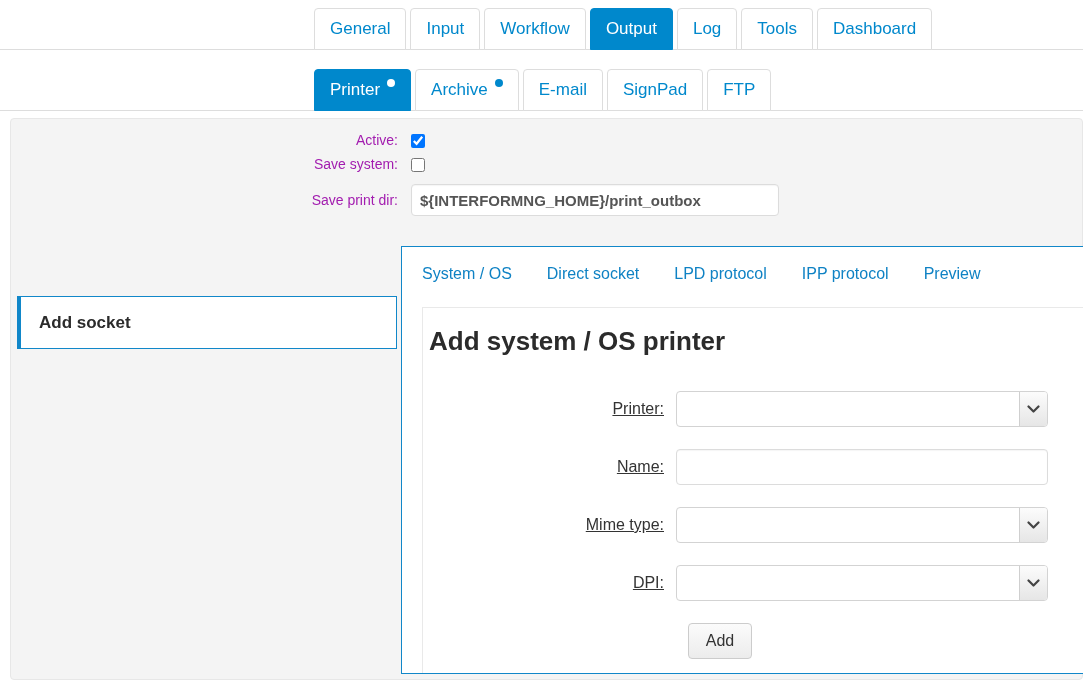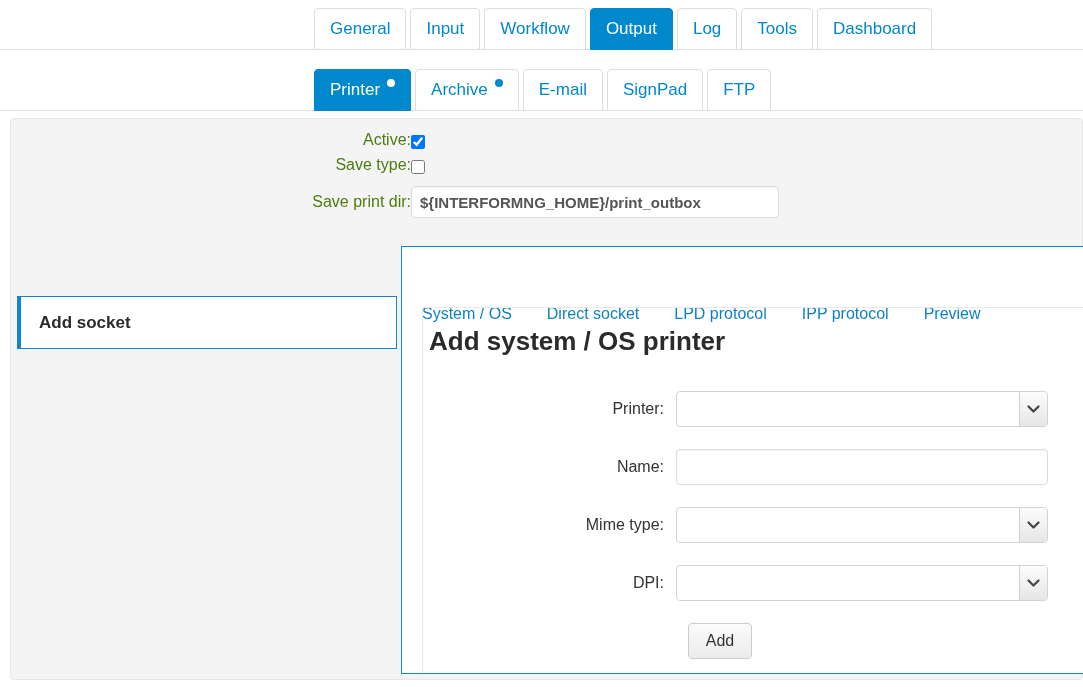--- a/index.html
+++ b/index.html
@@ -89,22 +89,23 @@
     width: 800px;
   }
   .frow {
     display: flex;
     align-items: center;
     margin-bottom: 7px;
   }
   .flabel {
     width: 400px;
     text-align: right;
-    font-size: 16px;
-    color: #4d7c0f;
+    padding-right: 13px;
+    font-size: 14px;
+    color: #a21caf;
     box-sizing: border-box;
   }
   .fctl { flex: 1; }
 
   input[type="checkbox"] {
     width: 14px;
     height: 14px;
     margin: 0;
     vertical-align: middle;
     cursor: pointer;
@@ -158,21 +159,20 @@
     box-sizing: border-box;
     background: #ffffff;
     border: 1px solid #1187c9;
   }
   #printer-type-tabs {
     position: absolute;
     left: 20px;
     top: 18px;
     display: flex;
     gap: 35px;
-    margin-top: 40px;
   }
   .subtab {
     color: #0f82c4;
     font-size: 16px;
     cursor: pointer;
     white-space: nowrap;
   }
 
   #printer-type-card {
     position: absolute;
@@ -198,20 +198,21 @@
     align-items: center;
     margin-bottom: 22px;
   }
   .plabel {
     width: 253px;
     text-align: right;
     padding-right: 12px;
     font-size: 16px;
     color: #333333;
     box-sizing: border-box;
+    text-decoration: underline;
   }
   .pctl { flex: 1; }
 
   .selbox {
     position: relative;
     box-sizing: border-box;
     width: 372px;
     height: 36px;
     border: 1px solid #d3d3d3;
     border-radius: 4px;
@@ -314,21 +315,21 @@
 <div id="content-area">
 
   <div id="printer-settings">
     <div class="frow">
       <div class="flabel">Active:</div>
       <div class="fctl">
         <input type="checkbox" id="active-checkbox" checked="" style="">
       </div>
     </div>
     <div class="frow">
-      <div class="flabel">Save type:</div>
+      <div class="flabel">Save system:</div>
       <div class="fctl">
         <input type="checkbox" id="save-print-checkbox" style="">
       </div>
     </div>
     <div class="frow" style="margin-top:12px;">
       <div class="flabel">Save print dir:</div>
       <div class="fctl">
         <input class="txtinput" id="save-print-dir-input" type="text" value="${INTERFORMNG_HOME}/print_outbox" style="">
       </div>
     </div>

